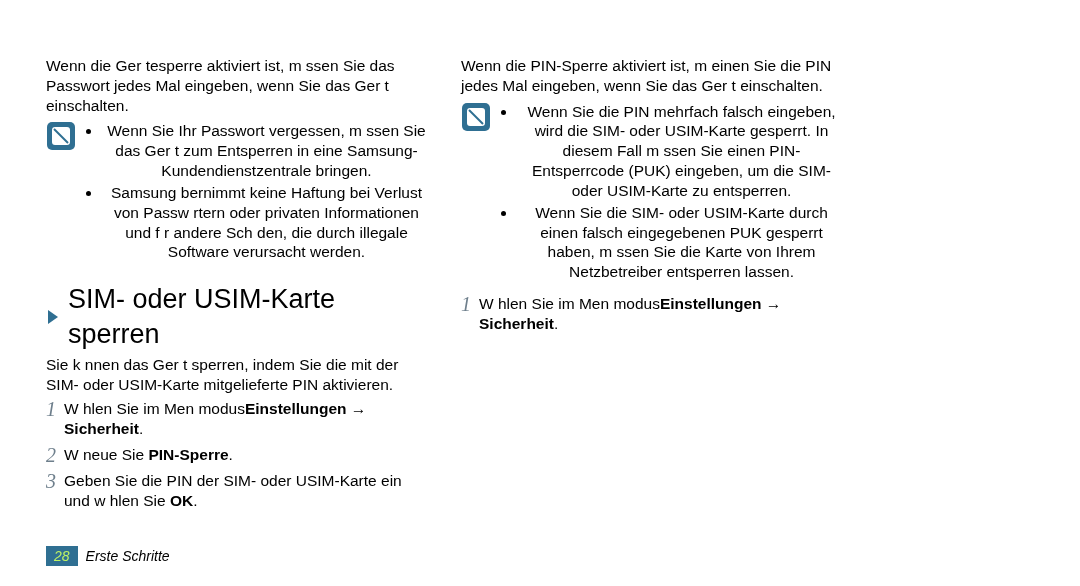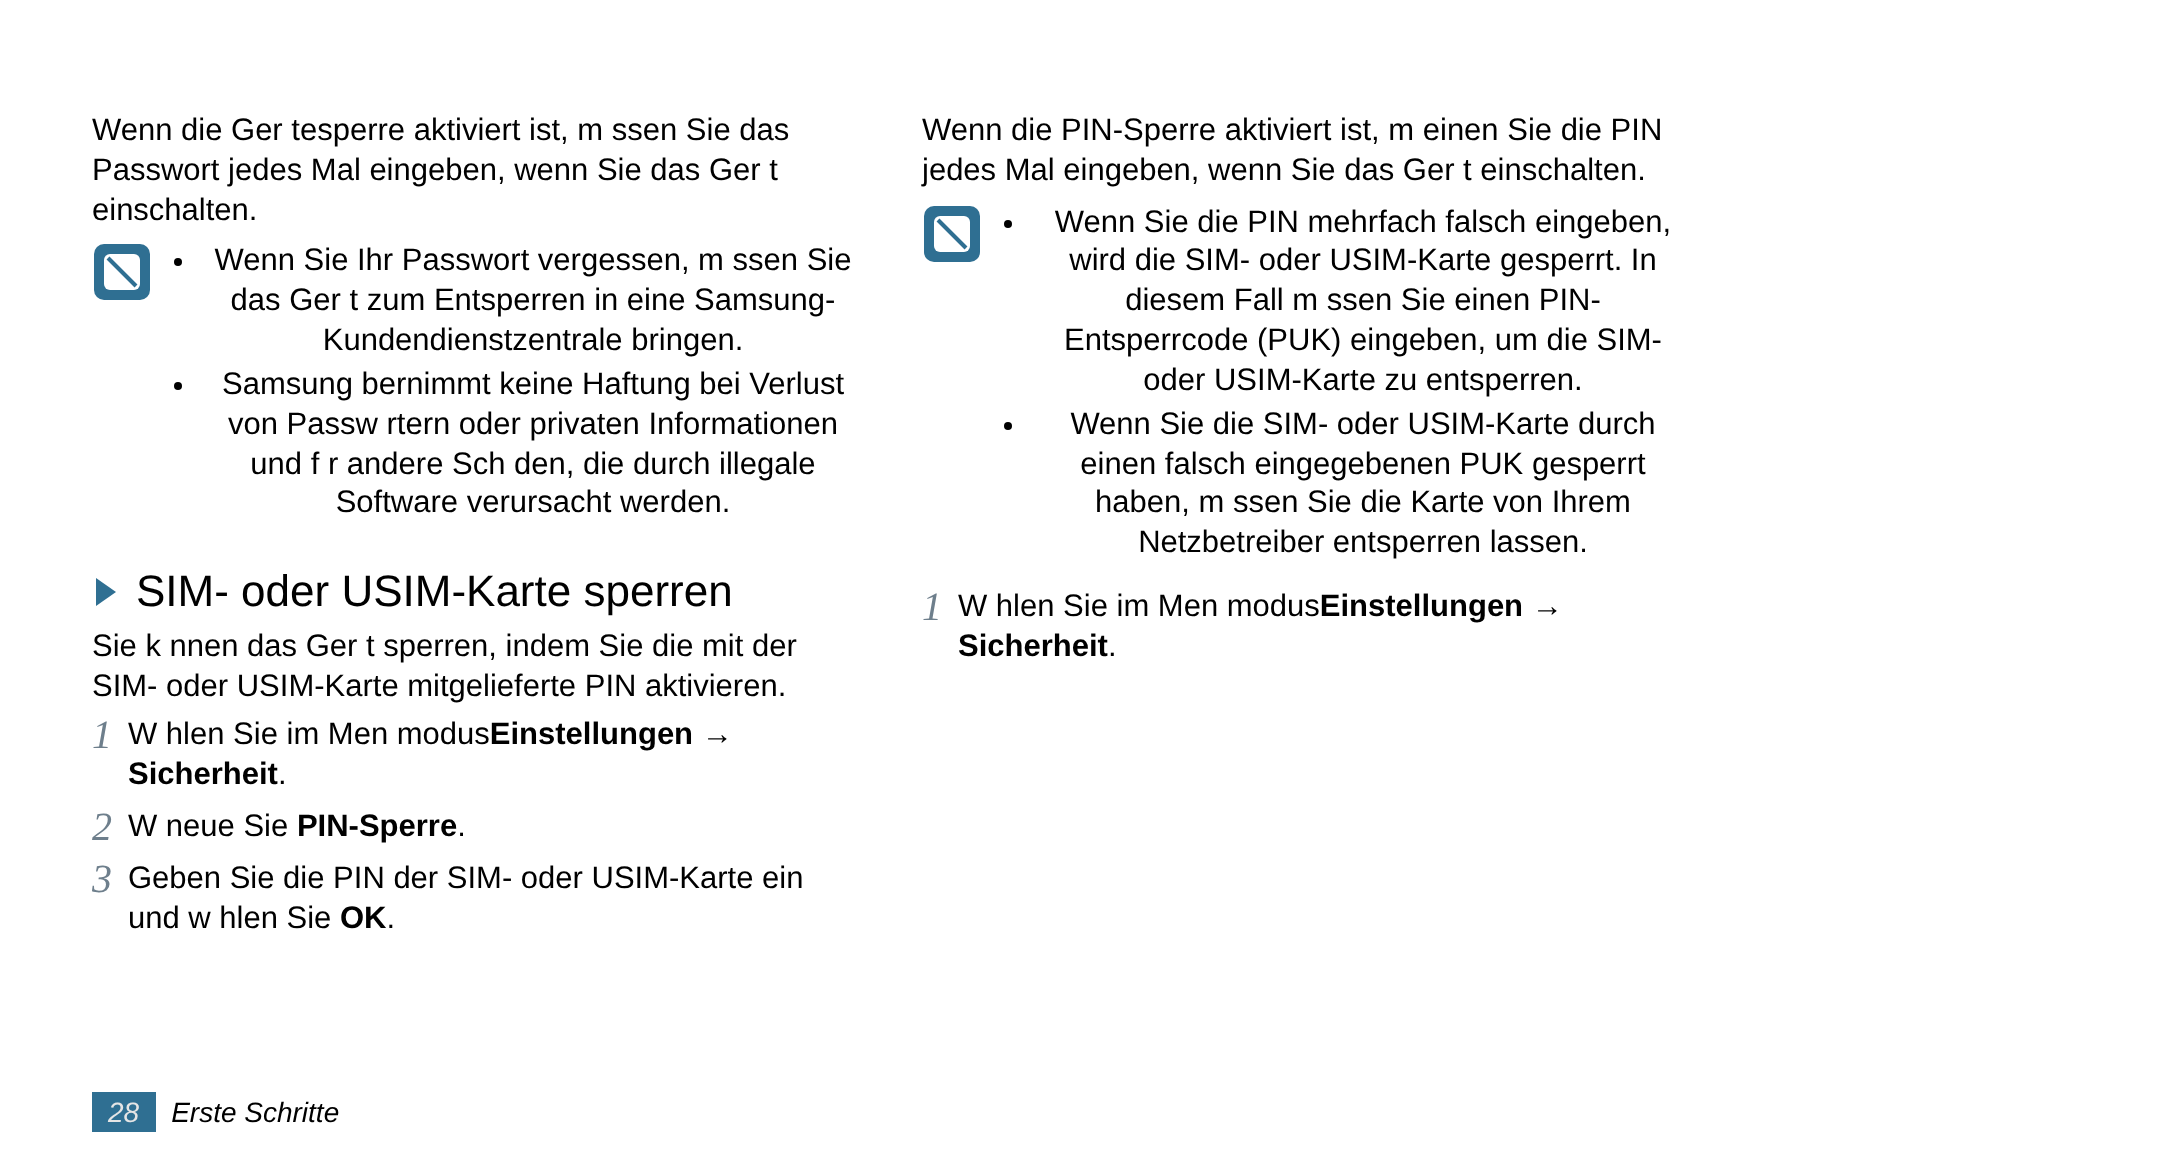--- a/index.html
+++ b/index.html
@@ -59,21 +59,21 @@
     margin-top: 18px;
     margin-bottom: 4px;
   }
   .chev {
     flex: 0 0 auto;
     margin-right: 8px;
     display: inline-flex;
     align-items: center;
   }
   h2 {
-    font-size: 22px;
+    font-size: 27px;
     font-weight: 400;
     margin: 0;
   }
 
   
   .steps {
     margin-top: 4px;
   }
   .step {
     display: flex;
@@ -100,21 +100,21 @@
     position: absolute;
     left: 46px;
     bottom: 20px;
     display: flex;
     align-items: center;
     font-style: italic;
     font-size: 14px;
   }
   .footer-page {
     background: #2f6f92;
-    color: #e5e5e5;
+    color: #bef264;
     font-style: italic;
     padding: 2px 8px;
     margin-right: 8px;
   }
 </style>
 </head>
 <body>
 
 <div class="page">
 

